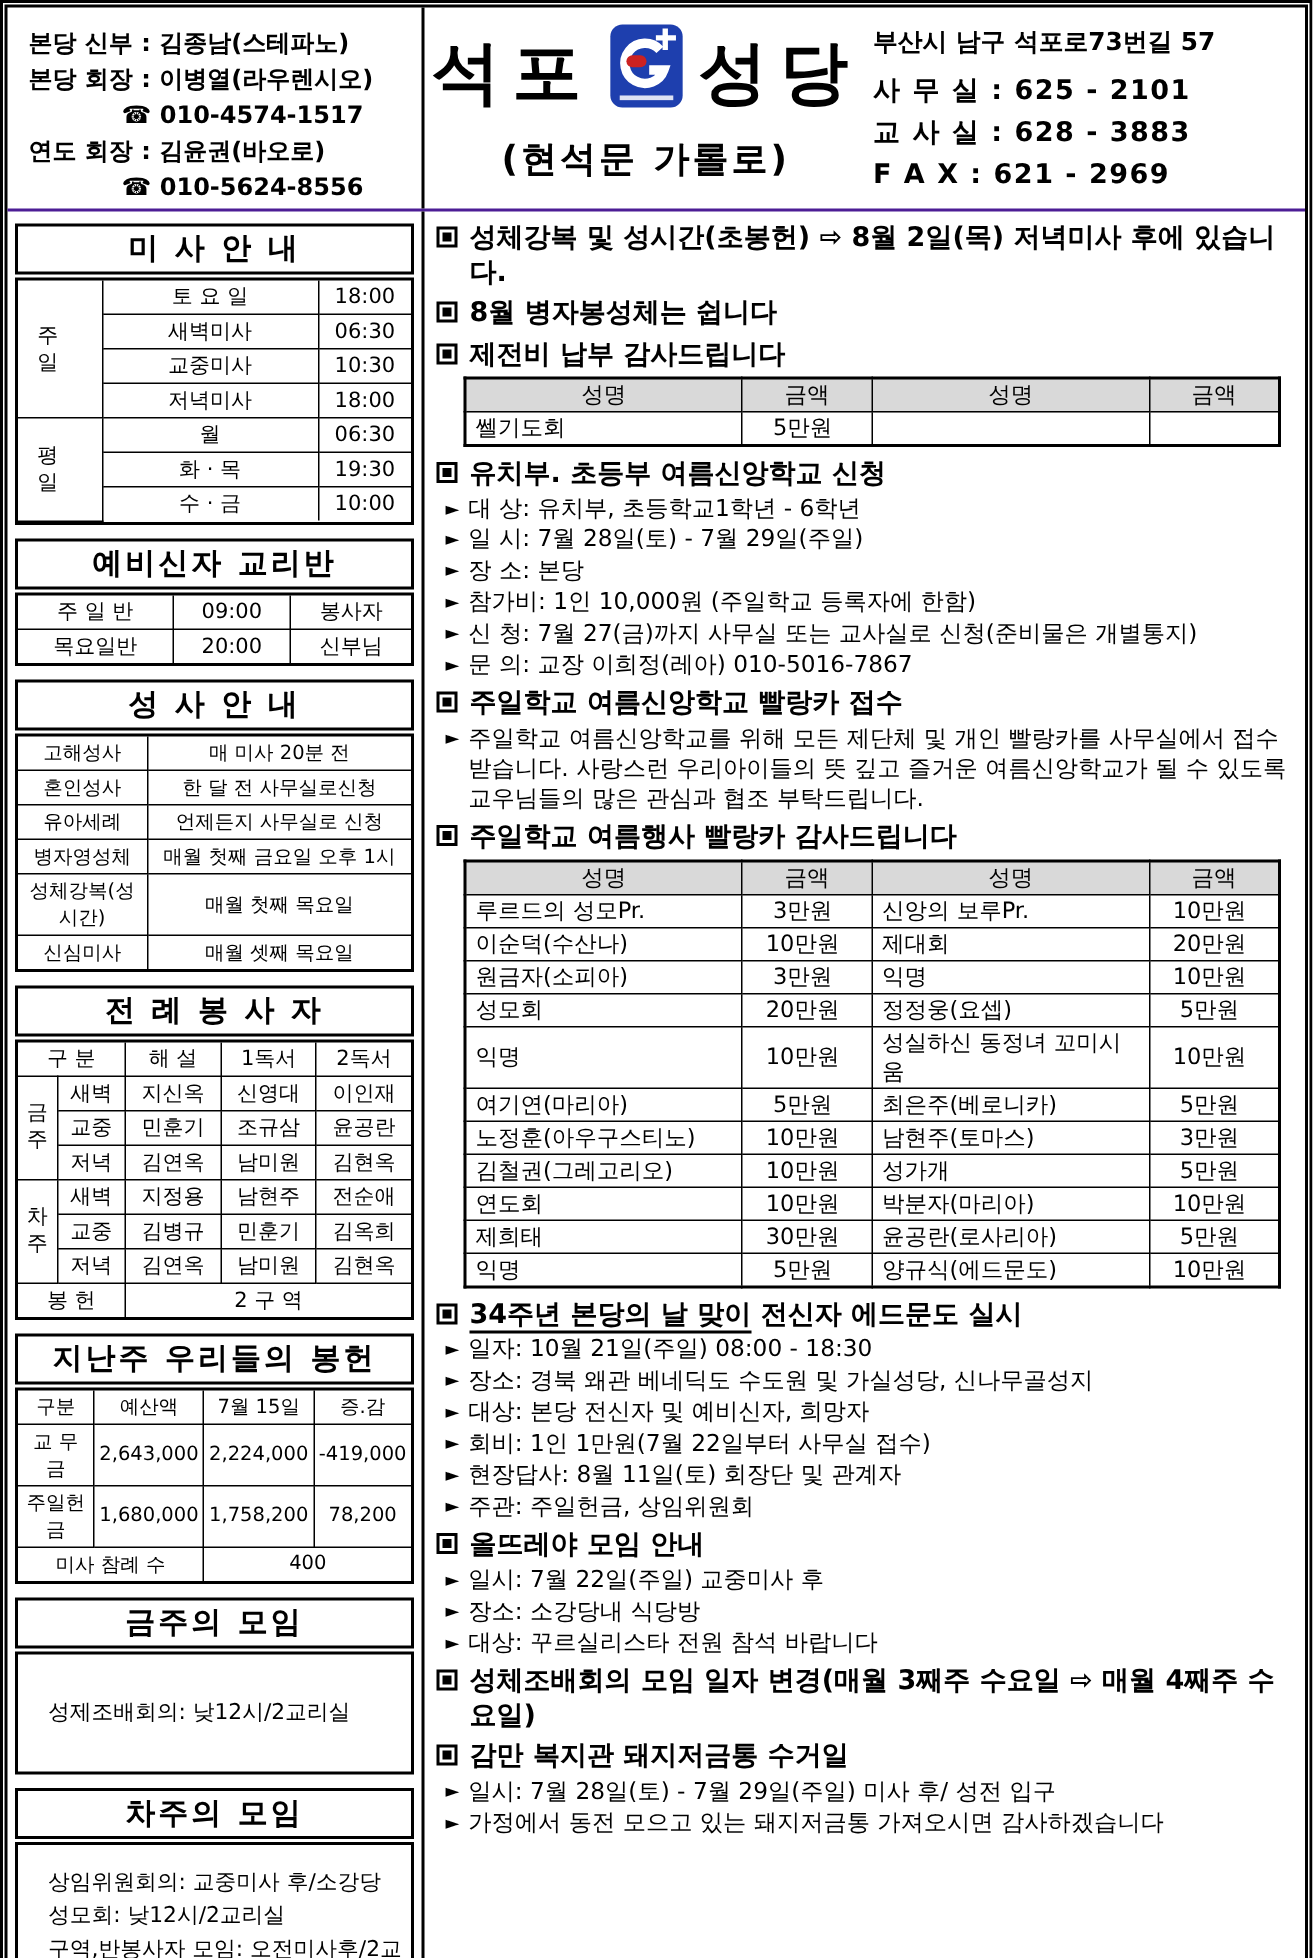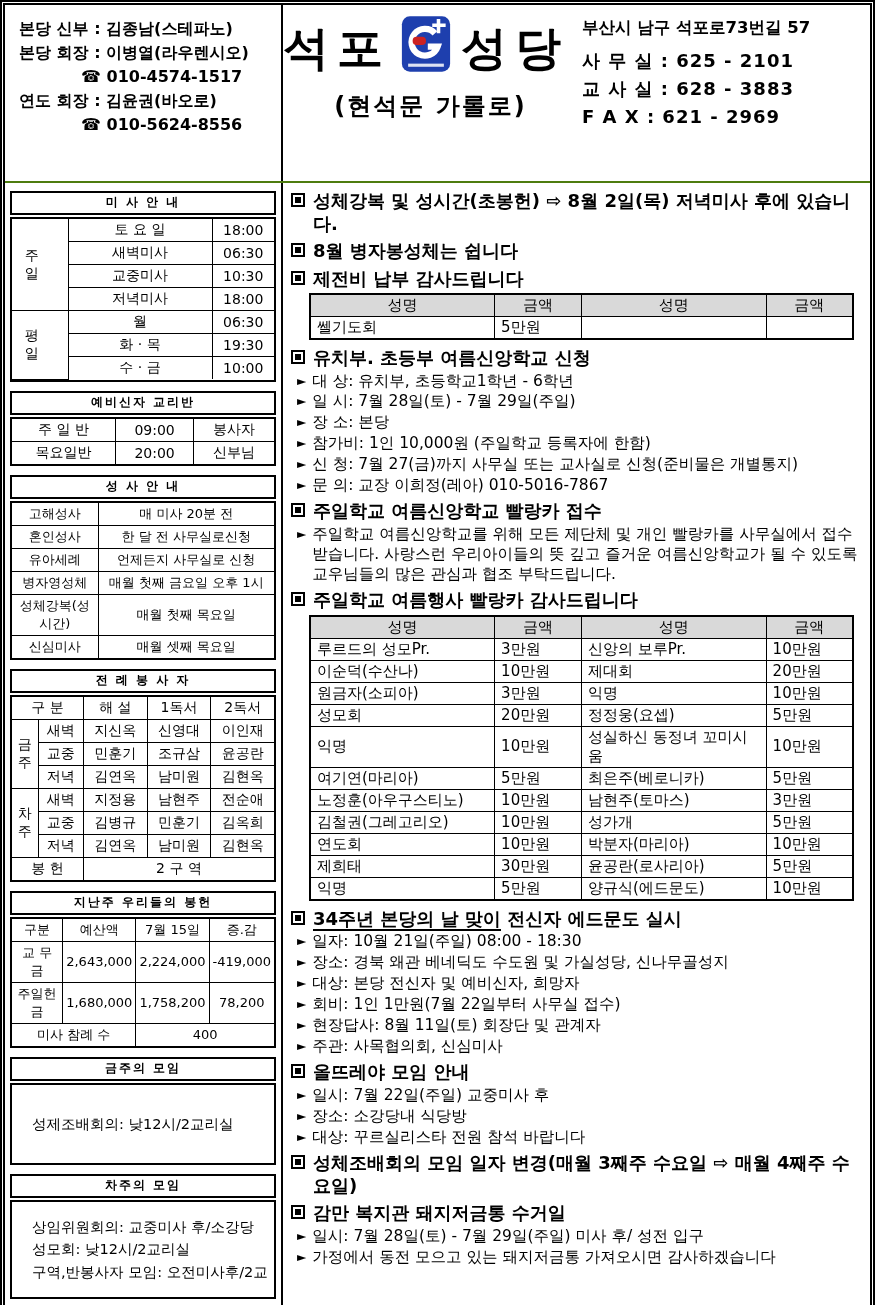--- a/index.html
+++ b/index.html
@@ -5,36 +5,36 @@
   * { box-sizing: border-box; }
   html,body { margin:0; padding:0; background:#fff; }
   .page {
     width:875px; min-height:1305px; margin:0 auto;
     border:5px double #000;
     font-family:"DejaVu Sans","Liberation Sans",sans-serif;
     color:#000; background:#fff;
     display:flex; flex-direction:column;
   }
   
-  .header { display:flex; border-bottom:2px solid #4d7c0f; height:178px; flex:0 0 auto; }
+  .header { display:flex; border-bottom:2px solid #4c1d95; height:136px; flex:0 0 auto; }
   .h-left { width:278px; border-right:2px solid #000; padding:12px 6px 4px 14px; font-weight:bold; font-size:16px; line-height:1.5; }
   .h-left .indent { padding-left:62px; }
   .h-center { flex:1; text-align:center; padding-top:10px; }
-  .title-row { display:flex; align-items:center; gap:10px; font-size:46px; font-weight:bold; letter-spacing:8px; line-height:1; }
+  .title-row { display:flex; align-items:center; justify-content:center; gap:10px; font-size:46px; font-weight:bold; letter-spacing:8px; line-height:1; }
   .subtitle { font-size:24px; font-weight:bold; margin-top:10px; letter-spacing:2px; }
   .h-right { width:292px; padding:12px 10px 0 4px; font-weight:bold; }
   .h-right .addr { font-size:16.5px; margin-bottom:8px; }
   .h-right .ph { font-size:18px; line-height:1.55; letter-spacing:1px; }
   
   .content { display:flex; flex:1; }
   .sidebar { width:278px; border-right:2px solid #000; padding:8px 5px 4px 5px; flex:0 0 auto; }
   .main { flex:1; padding:2px 10px 4px 8px; }
   
   .sb { margin-bottom:9px; }
-  .sb-head { border:2px solid #000; margin-bottom:2px; text-align:center; font-weight:bold; font-size:12px; padding:1px 0 2px; letter-spacing:2px; }
+  .sb-head { border:2px solid #000; margin-bottom:2px; text-align:center; font-weight:bold; font-size:20px; padding:1px 0 2px; letter-spacing:2px; }
   .sb-body { border:2px solid #000; }
   .stable { width:100%; border-collapse:collapse; font-size:14px; }
   .stable td, .stable th { border:1px solid #000; padding:2px 3px; text-align:center; font-weight:normal; }
   .stable tr:first-child td, .stable tr:first-child th { border-top:none; }
   .stable tr:last-child td { border-bottom:none; }
   .stable td:first-child, .stable th:first-child { border-left:none; }
   .stable td:last-child, .stable th:last-child { border-right:none; }
   .grp { letter-spacing:16px; width:56px; }
   .grp2 { white-space:pre-line; width:26px; line-height:1.25; }
   .time { width:62px; }
@@ -53,21 +53,21 @@
   .mk { flex:0 0 auto; width:14px; height:14px; border:2px solid #000; background:#fff; position:relative; margin-top:3px; }
   .mk::after { content:""; position:absolute; left:2px; top:2px; right:2px; bottom:2px; background:#000; }
   .bullets { margin:1px 0 4px 6px; font-size:15.5px; }
   .bullet { display:flex; gap:6px; margin:1px 0; line-height:1.28; }
   .arr { flex:0 0 auto; font-size:12px; margin-top:2px; }
   .u { border-bottom:2px solid #000; }
   .mtable { width:calc(100% - 24px); margin:3px 0 7px 18px; border-collapse:collapse; font-size:15px; border:2px solid #000; }
   .mtable th, .mtable td { border:1px solid #000; padding:1px 6px; font-weight:normal; }
   .mtable th { background:#d9d9d9; text-align:center; }
   .mtable td.name { text-align:left; width:34%; }
-  .mtable td.amt { text-align:left; width:16%; padding-right:12px; }
+  .mtable td.amt { text-align:center; width:16%; padding-right:12px; }
 </style>
 </head>
 <body>
 
 <div class="page">
 
   <div class="header">
     <div class="h-left">
       <div>본당 신부 : 김종남(스테파노)</div>
       <div>본당 회장 : 이병열(라우렌시오)</div>
@@ -488,21 +488,21 @@
         <div class="bullet">
             <span class="arr">►</span>
             <span>회비: 1인 1만원(7월 22일부터 사무실 접수)</span>
           </div>
         <div class="bullet">
             <span class="arr">►</span>
             <span>현장답사: 8월 11일(토) 회장단 및 관계자</span>
           </div>
         <div class="bullet">
             <span class="arr">►</span>
-            <span>주관: 사목협의회, 신심미사</span>
+            <span>주관: 주일헌금, 상임위원회</span>
           </div>
       </div>
 
       <div class="h-item">
         <span class="mk"></span>
         <span>올뜨레야 모임 안내</span>
       </div>
       <div class="bullets">
         <div class="bullet">
             <span class="arr">►</span>

